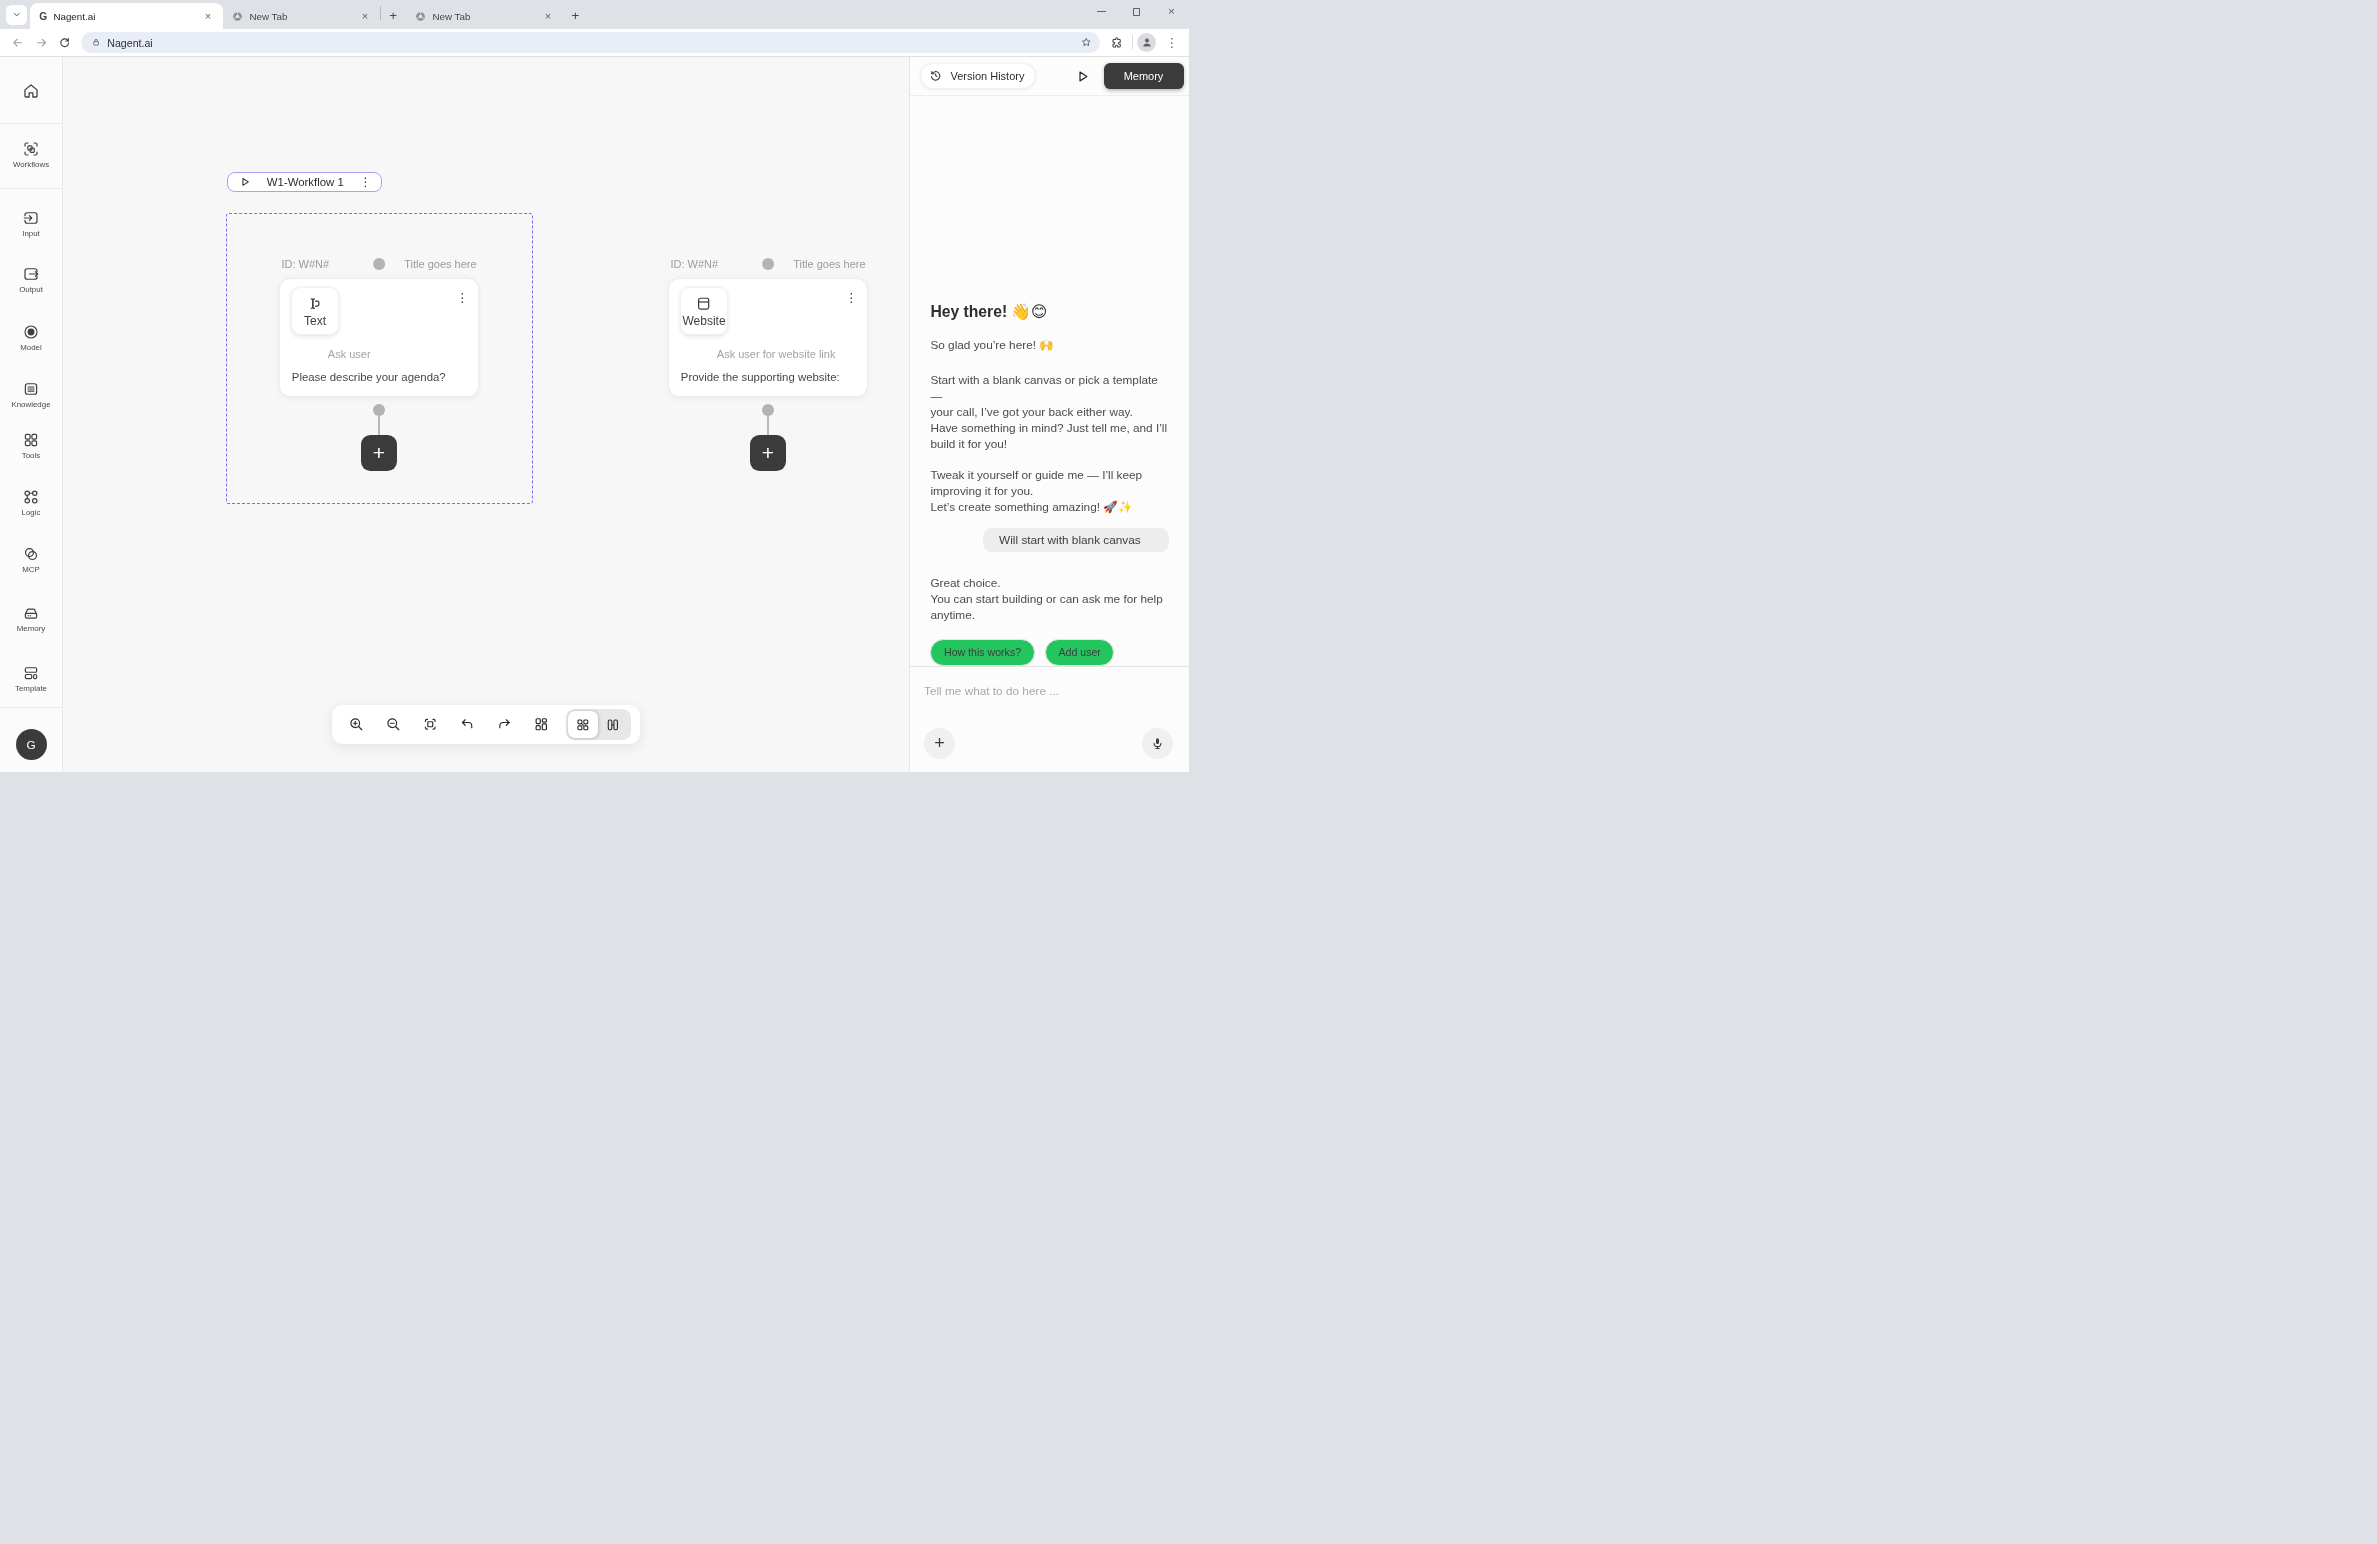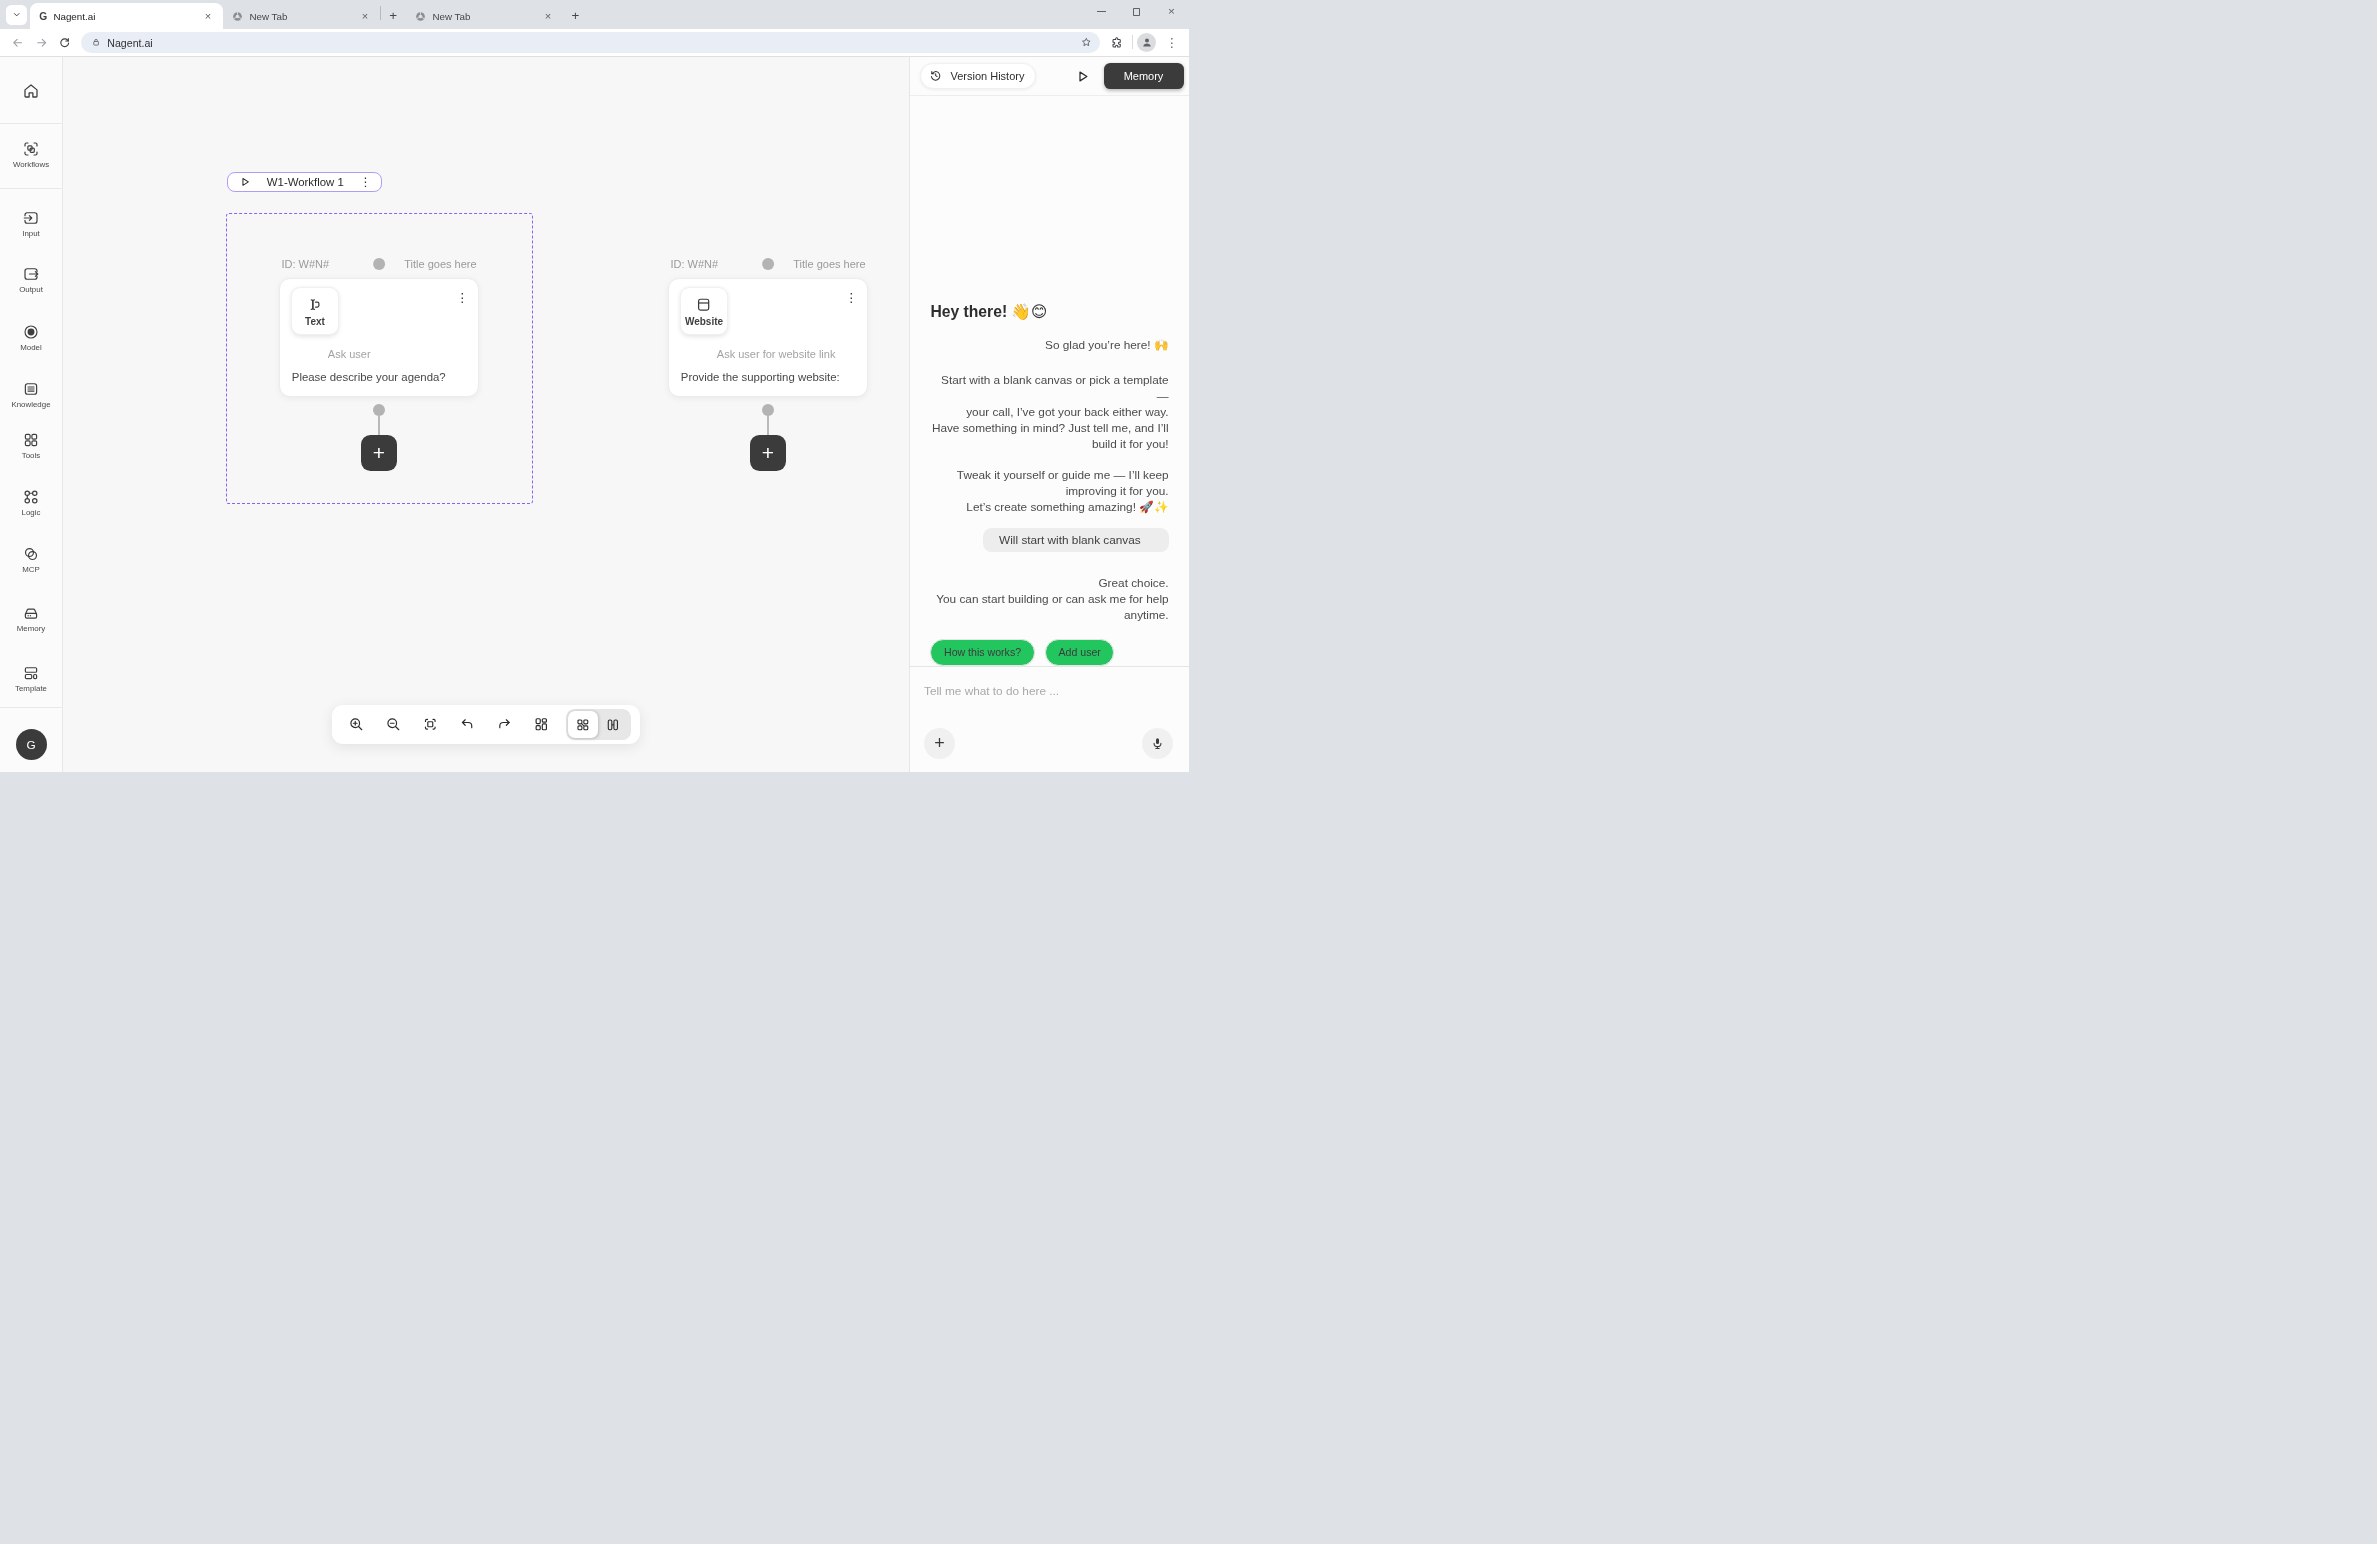--- a/index.html
+++ b/index.html
@@ -50,21 +50,21 @@
   .wf-pill .wf-name { flex:1; font-size:11.4px; color:#2b2b2b; text-align:center; }
   .wf-kebab { font-size:11.8px; color:#2b2b2b; }
   .dashed-rect { position:absolute; left:163px; top:156px; width:307px; height:291px; border:1.3px dashed #8a63f5; border-radius:3.1px; }
 
   .node { position:absolute; top:201px; width:200px; }
   .node-head { position:relative; height:12.6px; display:flex; justify-content:space-between; font-size:11px; color:#9a9a9a; padding:0 2.4px; }
   .port { width:11.8px; height:11.8px; border-radius:50%; background:#b3b3b3; }
   .port.top { position:absolute; left:50%; top:0; transform:translateX(-50%); }
   .node-card { margin-top:7.9px; height:119px; background:#fff; border:0.8px solid #ececec; border-radius:11px; position:relative; box-shadow:0 1.6px 6.3px rgba(0,0,0,.05); cursor:pointer; }
   .tile { position:absolute; left:11px; top:7.9px; width:48px; height:48px; background:#fff; border:0.8px solid #f0f0f0; border-radius:9.4px; box-shadow:0 1.6px 4.7px rgba(0,0,0,.10); display:flex; flex-direction:column; align-items:center; justify-content:center; gap:2.4px; color:#3a3a3a; }
-  .tile .tlbl { font-size:10px; color:#3f3f3f;font-weight:bold; }
+  .tile .tlbl { font-size:12px; color:#3f3f3f; }
   .node-kebab { position:absolute; right:9.4px; top:11px; font-size:12.6px; color:#2f2f2f; cursor:pointer; }
   .node-ph { position:absolute; left:11.8px; top:69px; font-size:11px; color:#a3a3a3;margin-left:36px; }
   .node-q { position:absolute; left:11.8px; top:92px; font-size:11.4px; color:#474747; }
   .node-tail { display:flex; flex-direction:column; align-items:center; }
   .tail-line { width:1.6px; height:19.7px; background:#b9b9b9; }
   .plus-btn { width:36px; height:36px; background:#3b3b3b; border-radius:9.4px; color:#fff; font-size:21px; font-weight:300; display:flex; align-items:center; justify-content:center; cursor:pointer; }
   .node-tail .port { margin-top:6.3px; }
 
   
   .canvas-toolbar { position:absolute; left:50%; transform:translateX(-50%); bottom:28px; height:39px; background:#fff; border-radius:11px; box-shadow:0 3.1px 14px rgba(0,0,0,.09); display:flex; align-items:center; padding:0 9.4px; gap:7px; }
@@ -75,21 +75,21 @@
 
   
   .panel { width:280px; background:#fcfcfc; border-left:0.8px solid #e6e6e6; display:flex; flex-direction:column; flex-shrink:0; }
   .panel-head { height:39px; display:flex; align-items:center; padding:0 5.5px 0 10.2px; border-bottom:0.8px solid #ededed; }
   .vh-btn { height:26px; background:#fff; border:0.8px solid #f0f0f0; box-shadow:0 0.8px 3.1px rgba(0,0,0,.07); border-radius:13.4px; display:flex; align-items:center; gap:8px; padding:0 11px 0 7.9px; font-size:11px; color:#2e2e2e; cursor:pointer; }
   .run-btn { margin-left:auto; width:27px; height:27px; display:flex; align-items:center; justify-content:center; color:#2b2b2b; cursor:pointer; }
   .publish-btn { margin-left:7.9px; width:80px; height:26px; background:#3b3b3b; color:#fff; font-size:11px; border-radius:6.3px; display:flex; align-items:center; justify-content:center; cursor:pointer; box-shadow:0 1.6px 3.9px rgba(0,0,0,.25); }
 
   .chat { flex:1; padding:0 20.4px; display:flex; flex-direction:column; overflow:hidden; }
   .msg-title { margin-top:206px; font-size:15.7px; font-weight:bold; color:#2e2e2e; }
-  .msg { font-size:11.8px; color:#4b4b4b; line-height:16px; white-space:pre-line;text-align:right; }
+  .msg { font-size:11.8px; color:#4b4b4b; line-height:16px; white-space:pre-line; }
   .m-sub { margin-top:15.7px; }
   .m-p1 { margin-top:19px; }
   .m-p2 { margin-top:15px; }
   .bubble { margin-top:13.4px; margin-left:auto; width:186px; height:29px; background:#ededee; border-radius:8.6px; display:flex; align-items:center; padding-left:16.5px; font-size:11.8px; color:#404040; }
   .m-reply { margin-top:23px; }
   .quick-row { margin-top:15.7px; display:flex; gap:10.2px; }
   .quick-pill { height:27.5px; background:#22c55e; border:0.8px solid #e6e6e6; border-radius:14px; display:flex; align-items:center; padding:0 12.6px; font-size:10.6px; color:#3d3d3d; box-shadow:0 0.8px 2.4px rgba(0,0,0,.05); cursor:pointer; }
 
   .chat-input { height:106px; border-top:0.8px solid #e4e4e4; position:relative; }
   .ci-placeholder { position:absolute; left:14px; top:17.3px; font-size:11.8px; color:#a9a9a9; }

